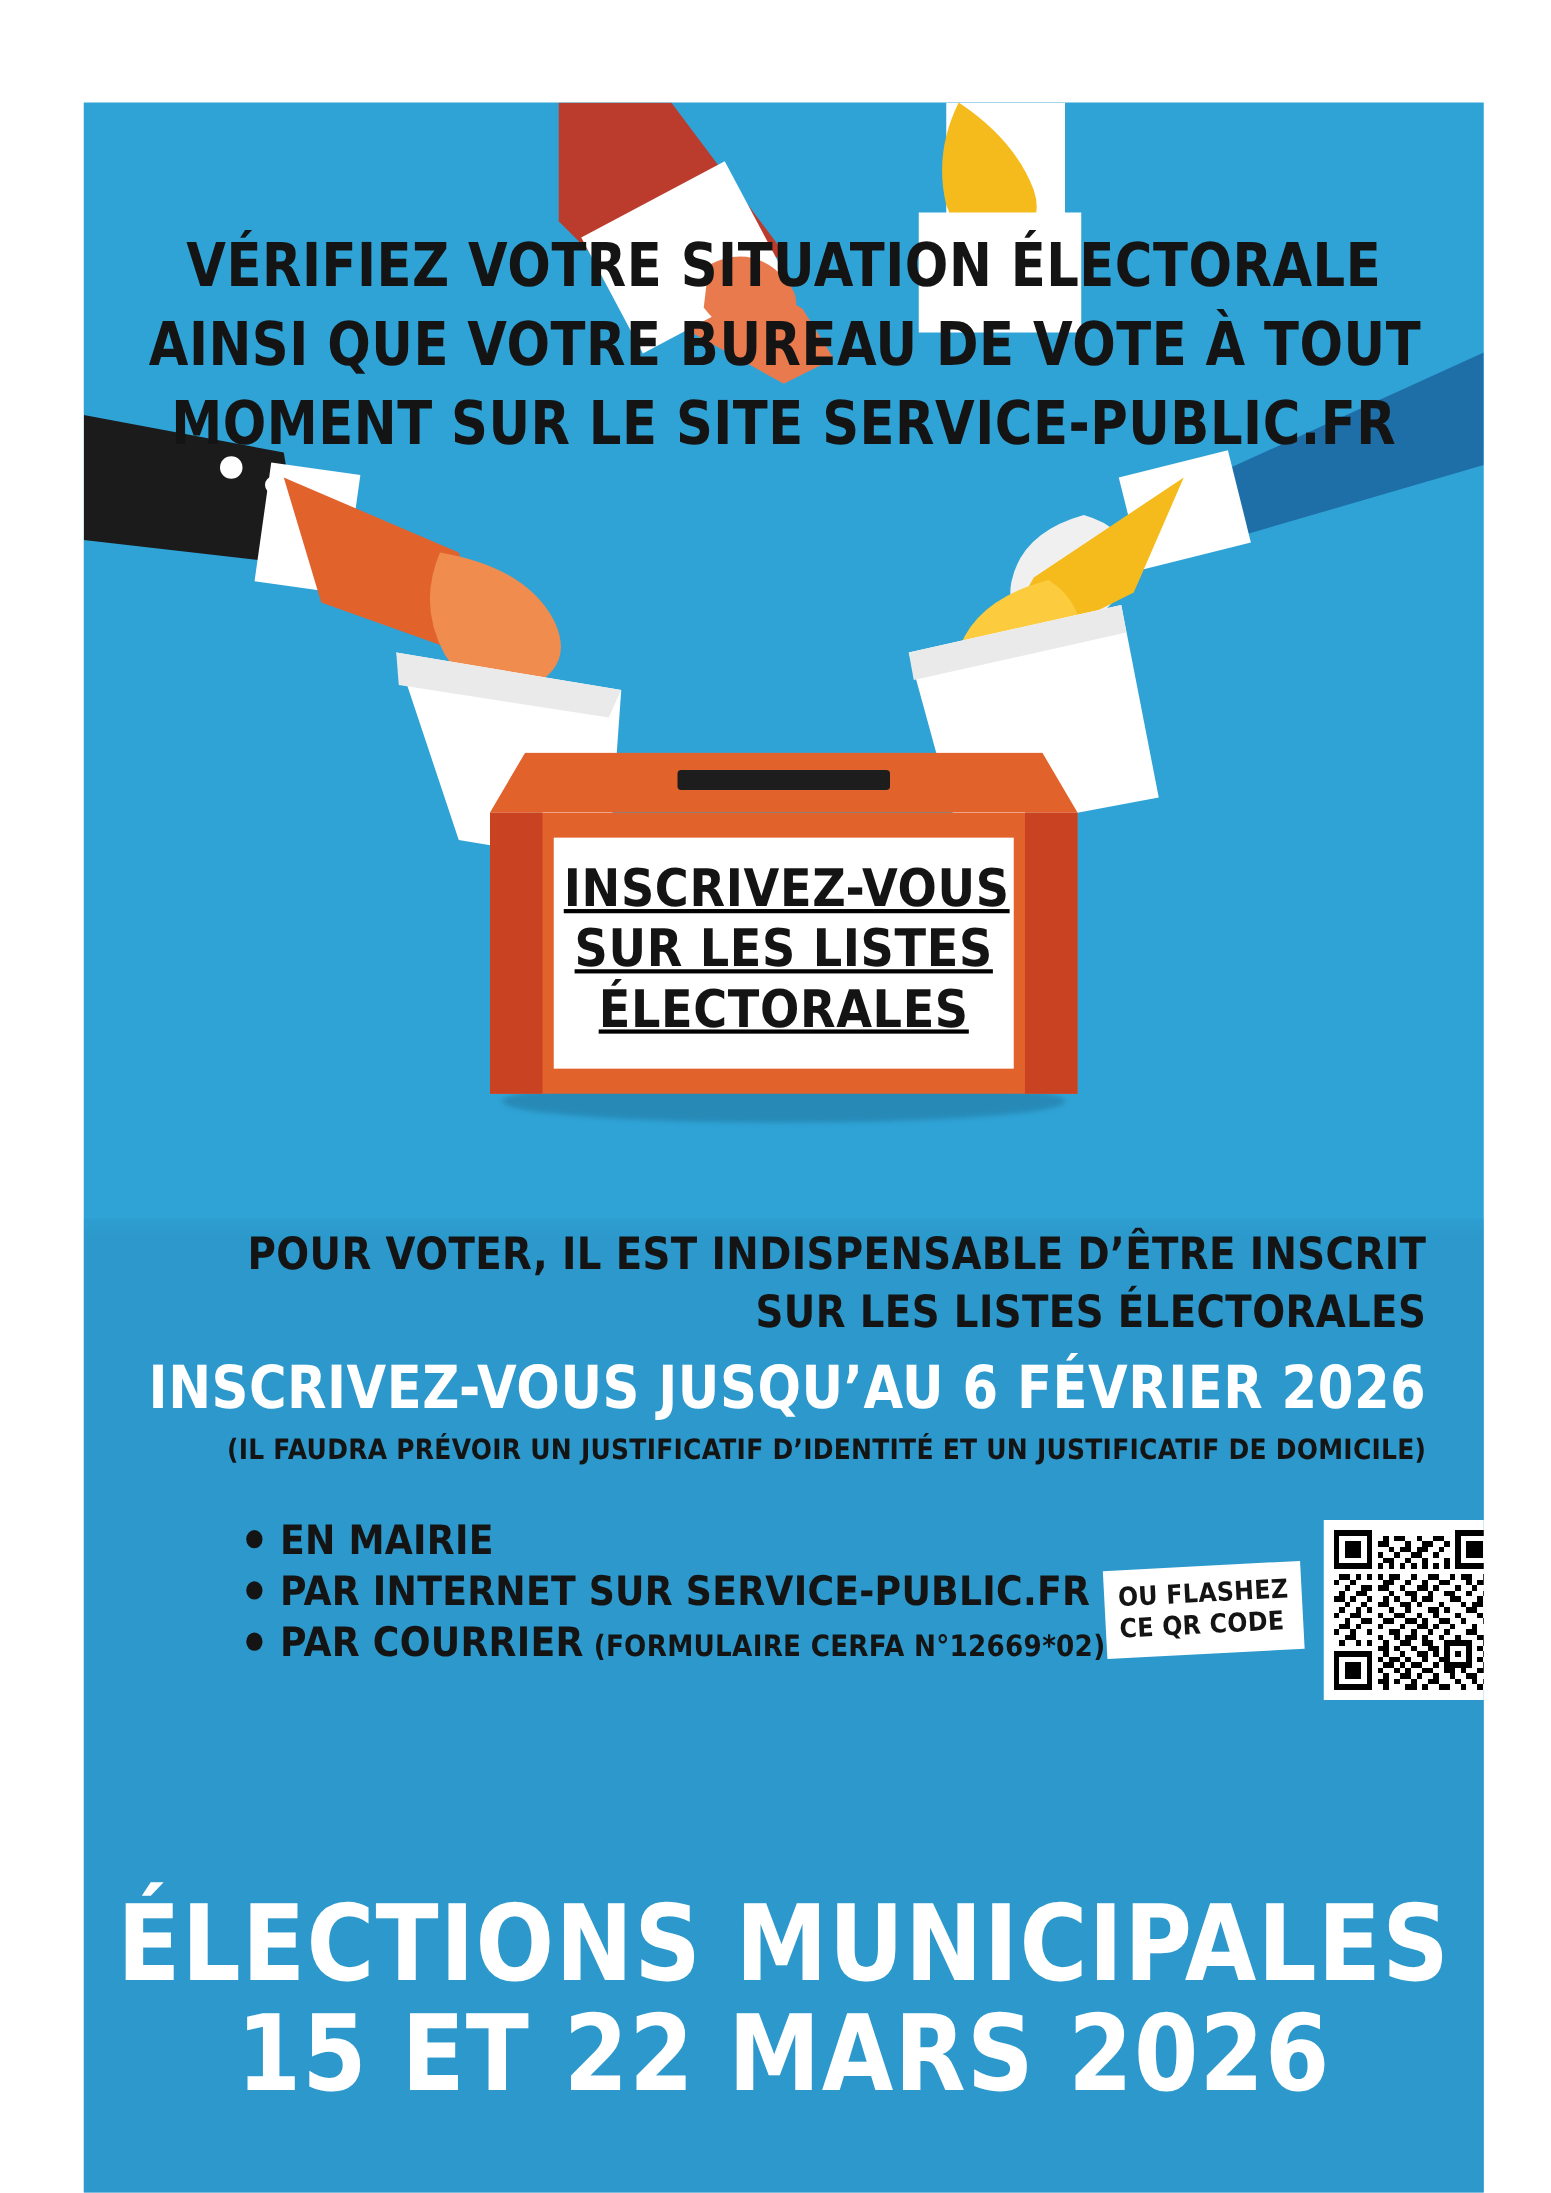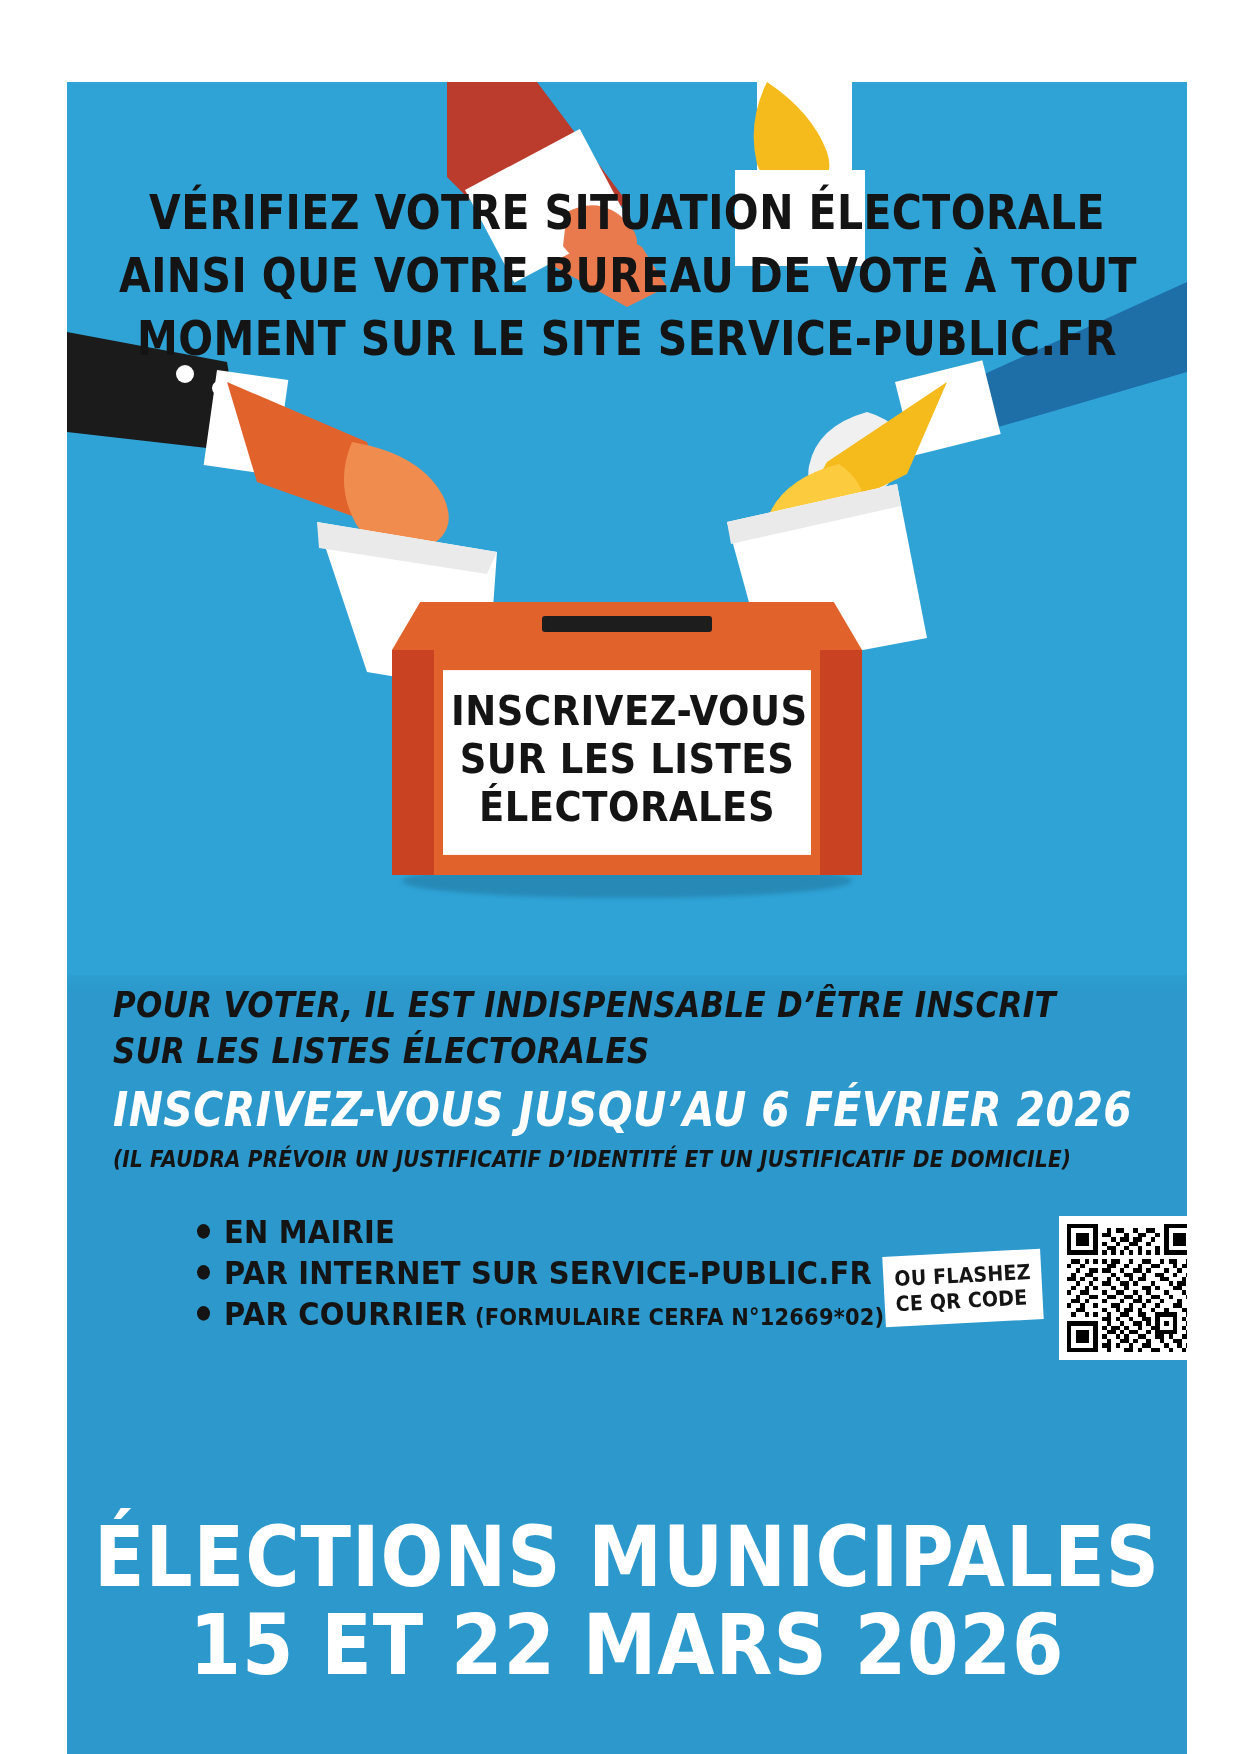--- a/index.html
+++ b/index.html
@@ -61,20 +61,21 @@
   .art svg { position: absolute; }
 
   
   .box-wrap {
     position: absolute;
     left: 50%;
     transform: translateX(-50%);
     top: 520px;
     width: 470px;
     z-index: 5;
+    text-decoration: underline;
   }
   .box-shadow {
     position: absolute;
     left: 10px;
     top: 262px;
     width: 450px;
     height: 34px;
     background: rgba(20,80,110,.30);
     border-radius: 50%;
     filter: blur(2px);
@@ -132,24 +133,23 @@
     text-transform: uppercase;
     transform: scaleY(1.12);
   }
   .box-label span { display: block; white-space: nowrap; }
 
   
   .body-copy {
     position: absolute;
     left: 0; right: 0;
     top: 905px;
-    text-align: left;
+    text-align: right;
     z-index: 6;
     padding: 0 46px;
-    font-style: italic;
   }
   .l-intro {
     color: #141414;
     font-weight: 700;
     font-size: 31px;
     line-height: 1.30;
     letter-spacing: .3px;
     text-transform: uppercase;
     transform: scaleY(1.15);
   }

